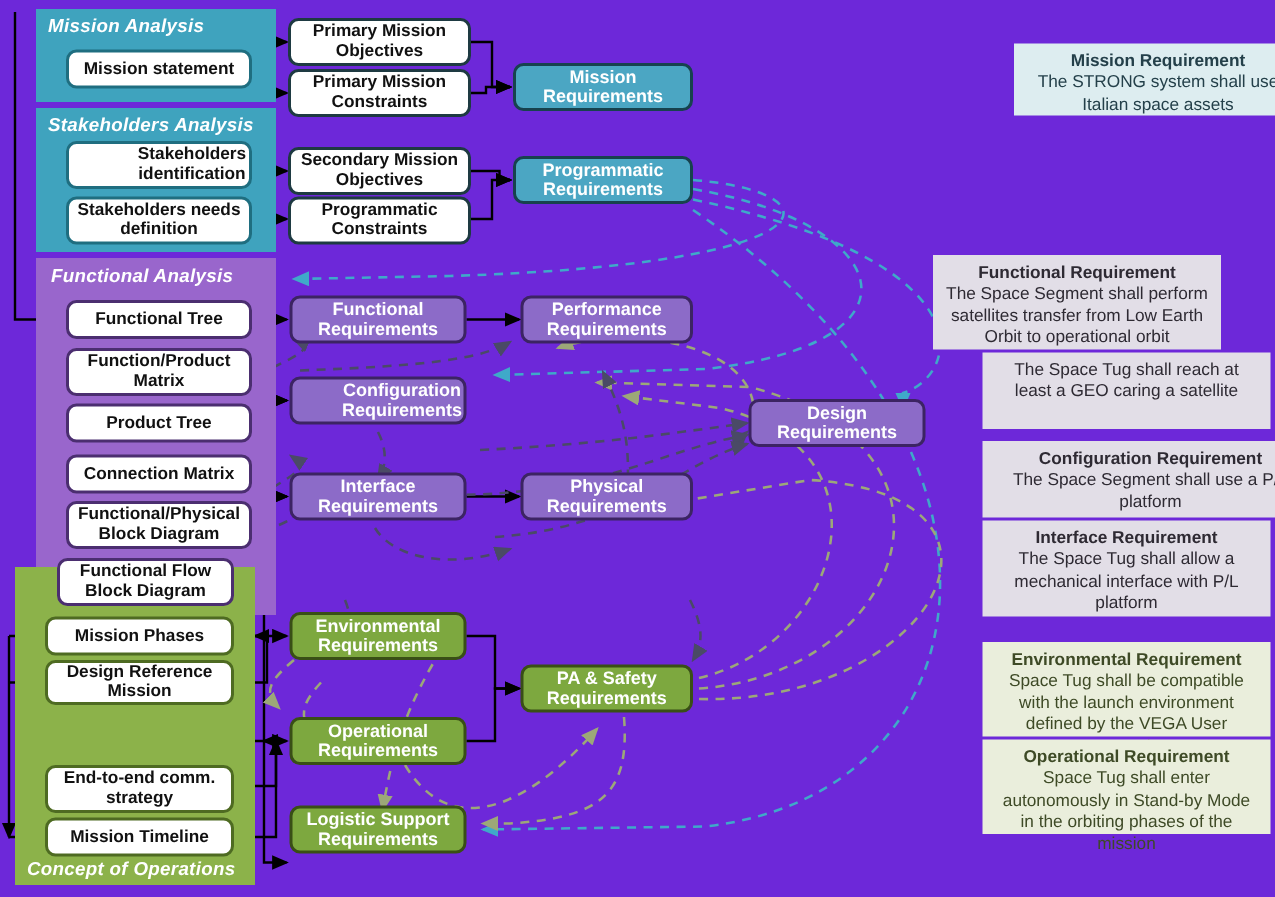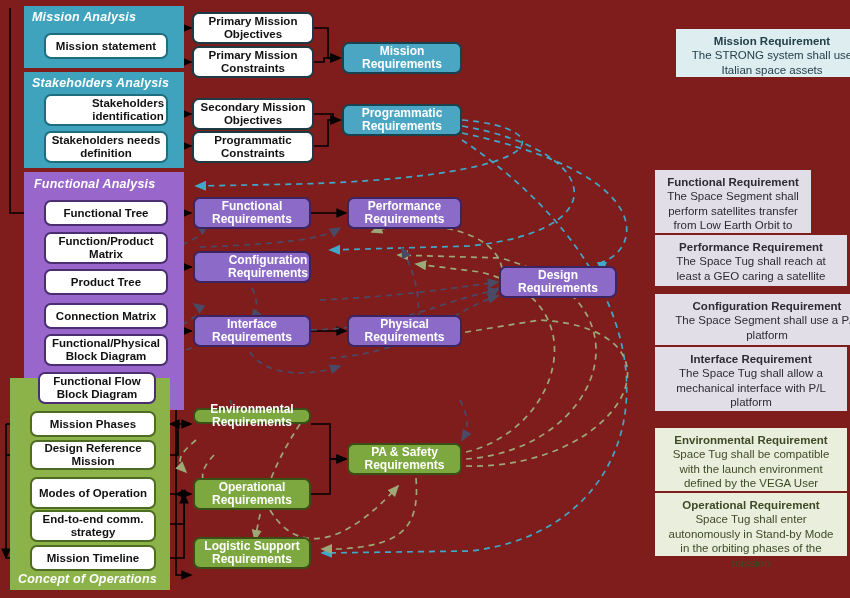--- a/index.html
+++ b/index.html
@@ -1,17 +1,17 @@
 <!DOCTYPE html>
 <html><head>
 <meta charset="utf-8">
 <style>
   html,body{margin:0;padding:0;background:#fff;}
   body{font-family:"Liberation Sans",sans-serif;}
-  #root{position:relative;width:850px;height:598px;background:#7f1d1d;overflow:hidden;}
+  #root{position:relative;width:850px;height:598px;background:#6d28d9;overflow:hidden;}
 
   
   .panel{position:absolute;}
   .panel .panel-title{position:absolute;font-style:italic;font-weight:bold;color:#ffffff;
         font-size:12.5px;letter-spacing:.2px;white-space:nowrap;}
 
   #panel-mission{left:24px;top:6px;width:160px;height:62px;background:#3FA3BE;}
   #panel-stake{left:24px;top:72px;width:160px;height:96px;background:#3FA3BE;}
   #panel-func{left:24px;top:172px;width:160px;height:238px;background:#9966CC;}
   #panel-conops{left:10px;top:378px;width:160px;height:212px;background:#8CB24A;}
@@ -189,23 +189,20 @@
   <div class="node n-white purple" style="left:38px;top:372px;width:118px;height:32px;">
     <span>Functional Flow Block Diagram</span>
   </div>
 
   <div class="node n-white green" style="left:30px;top:411px;width:126px;height:26px;">
     <span>Mission Phases</span>
   </div>
   <div class="node n-white green" style="left:30px;top:440px;width:126px;height:30px;">
     <span>Design Reference Mission</span>
   </div>
-  <div class="node n-white green" style="left:30px;top:477px;width:126px;height:32px;">
-    <span>Modes of Operation</span>
-  </div>
   <div class="node n-white green" style="left:30px;top:510px;width:126px;height:32px;">
     <span>End-to-end comm. strategy</span>
   </div>
   <div class="node n-white green" style="left:30px;top:545px;width:126px;height:26px;">
     <span>Mission Timeline</span>
   </div>
 
   <div class="node n-white dark" style="left:192px;top:12px;width:122px;height:32px;">
     <span>Primary Mission Objectives</span>
   </div>
@@ -238,44 +235,43 @@
   <div class="node n-purple" style="left:499px;top:266px;width:118px;height:32px;">
     <span>Design Requirements</span>
   </div>
   <div class="node n-purple" style="left:193px;top:315px;width:118px;height:32px;">
     <span>Interface Requirements</span>
   </div>
   <div class="node n-purple" style="left:347px;top:315px;width:115px;height:32px;">
     <span>Physical Requirements</span>
   </div>
 
-  <div class="node n-green" style="left:193px;top:408px;width:118px;height:16px;">
+  <div class="node n-green" style="left:193px;top:408px;width:118px;height:32px;">
     <span>Environmental Requirements</span>
   </div>
   <div class="node n-green" style="left:347px;top:443px;width:115px;height:32px;">
     <span>PA &amp; Safety Requirements</span>
   </div>
   <div class="node n-green" style="left:193px;top:478px;width:118px;height:32px;">
     <span>Operational Requirements</span>
   </div>
   <div class="node n-green" style="left:193px;top:537px;width:118px;height:32px;">
     <span>Logistic Support Requirements</span>
   </div>
 
   <div class="card c-teal" style="left:676px;top:29px;width:192px;height:48px;">
     <div class="card-title">Mission Requirement</div>
     <div class="card-body">The STRONG system shall use Italian space assets</div>
   </div>
 
-  <div class="card c-purple" style="left:655px;top:170px;width:156px;height:63px;">
+  <div class="card c-purple" style="left:622px;top:170px;width:192px;height:63px;">
     <div class="card-title">Functional Requirement</div>
     <div class="card-body">The Space Segment shall perform satellites transfer from Low Earth Orbit to operational orbit</div>
   </div>
   <div class="card c-purple" style="left:655px;top:235px;width:192px;height:51px;">
-    <div class="card-title">Performance Requirement</div>
     <div class="card-body">The Space Tug shall reach at least a GEO caring a satellite</div>
   </div>
   <div class="card c-purple" style="left:655px;top:294px;width:224px;height:51px;">
     <div class="card-title">Configuration Requirement</div>
     <div class="card-body">The Space Segment shall use a P/L platform</div>
   </div>
   <div class="card c-purple" style="left:655px;top:347px;width:192px;height:64px;">
     <div class="card-title">Interface Requirement</div>
     <div class="card-body">The Space Tug shall allow a mechanical interface with P/L platform</div>
   </div>

